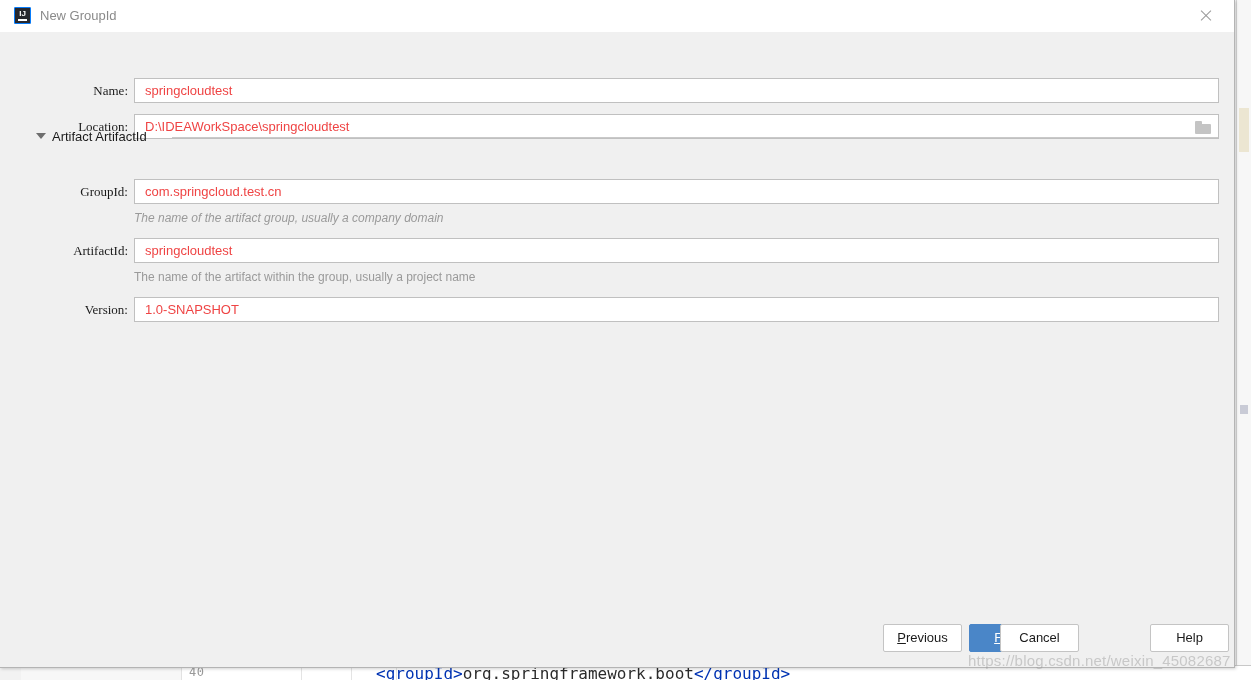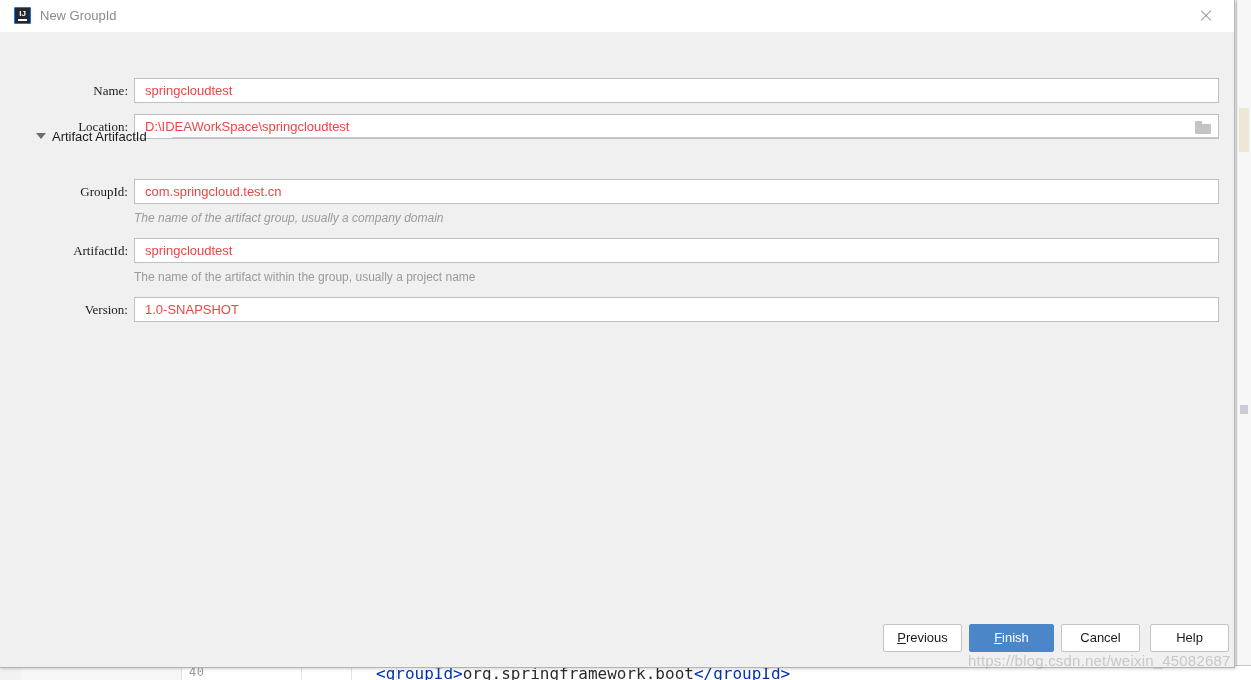--- a/index.html
+++ b/index.html
@@ -396,19 +396,19 @@
 
   <div id="dialog-footer">
     <button class="dlg-button" style="left:883px; width:79px;">
       <span class="mnemonic">P</span><span>revious</span>
     </button>
 
     <button class="dlg-button primary" style="left:969px; width:85px;">
       <span class="mnemonic">F</span><span>inish</span>
     </button>
 
-    <button class="dlg-button" style="left:1061px; width:79px;">Cancel</button>
+    <button class="dlg-button" style="left:1000px; width:79px;">Cancel</button>
 
     <button class="dlg-button" style="left:1150px; width:79px;">Help</button>
   </div>
 </div>
 
 <div id="watermark">https://blog.csdn.net/weixin_45082687</div>
 
 </body></html>

